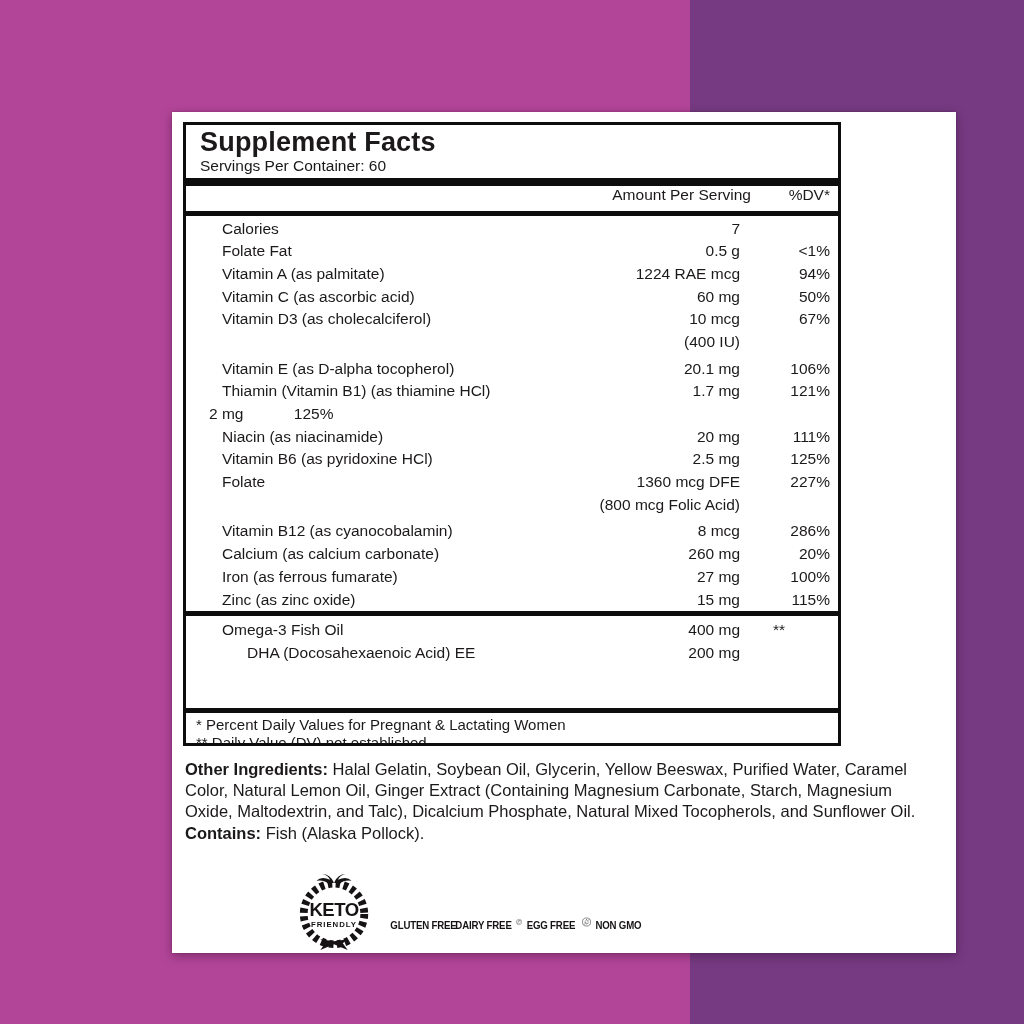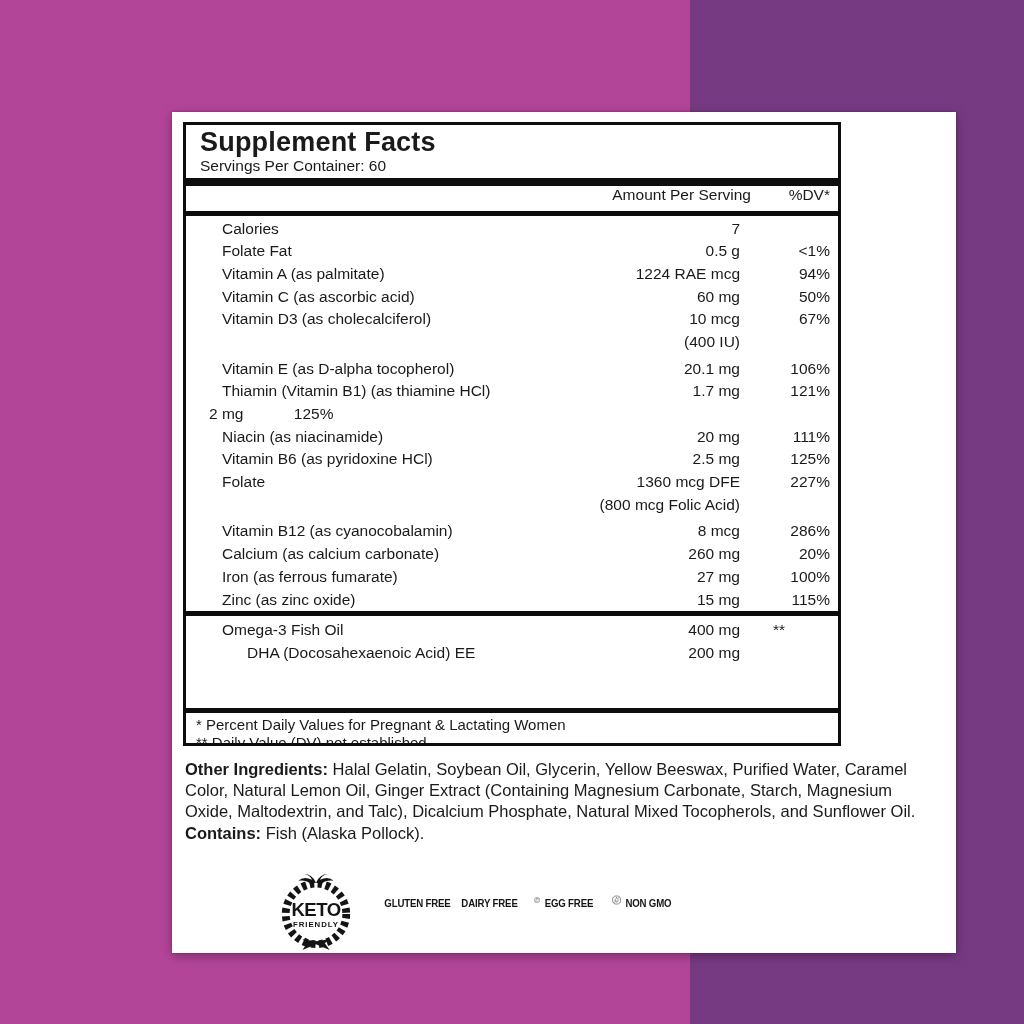--- a/index.html
+++ b/index.html
@@ -41,21 +41,21 @@
   .row .dv.star{text-align:center;padding-right:20px;}
   .row.spacer{margin-bottom:4px;}
 
   .omega-section{border-top:5px solid #0d0d0d;padding-top:3px;}
   .foot-section{border-top:5px solid #0d0d0d;padding:3px 10px 2px 10px;font-size:15px;line-height:18px;margin-top:43px;}
 
   .other-para{margin:9px 13px 0 13px;font-size:16.5px;line-height:21px;}
   .contains-line{margin:11px 13px 0 13px;font-size:16.5px;line-height:20px;}
   .bold{font-weight:700;}
 
-  .badges-row{position:absolute;left:96px;top:758px;display:flex;align-items:flex-start;gap:14px;}
+  .badges-row{position:absolute;left:114px;top:758px;display:flex;align-items:flex-end;gap:2px;}
   .keto-badge{width:96px;height:82px;}
   .badge-item{width:64px;display:flex;flex-direction:row;align-items:center;}
   .badge-item svg{width:60px;height:60px;}
   .badge-label{
     margin-top:6px;font-size:11.5px;font-weight:700;letter-spacing:-.2px;white-space:nowrap;
     transform:scaleX(.84);transform-origin:center;color:#161314;
   }
   .ic{stroke:#161314;fill:none;stroke-width:3.2;}
   .ic-white{stroke:#ffffff;fill:#ffffff;stroke-width:7;}
   .glyph{stroke:#161314;fill:#ffffff;stroke-width:2.6;stroke-linejoin:round;stroke-linecap:round;}

